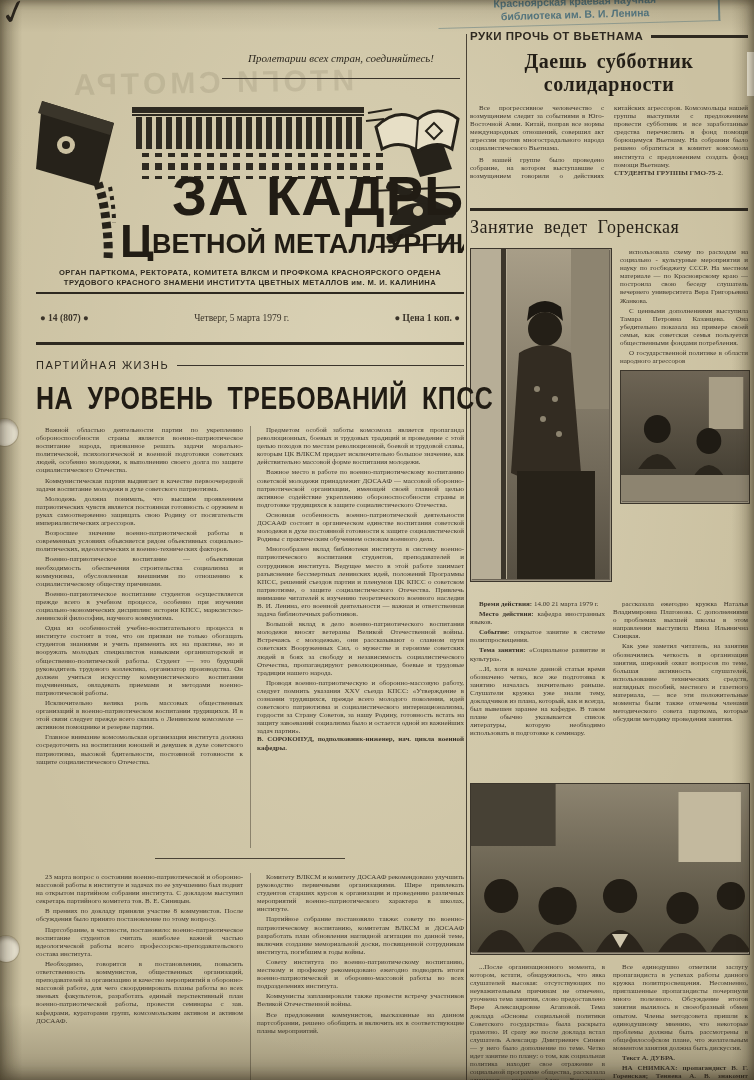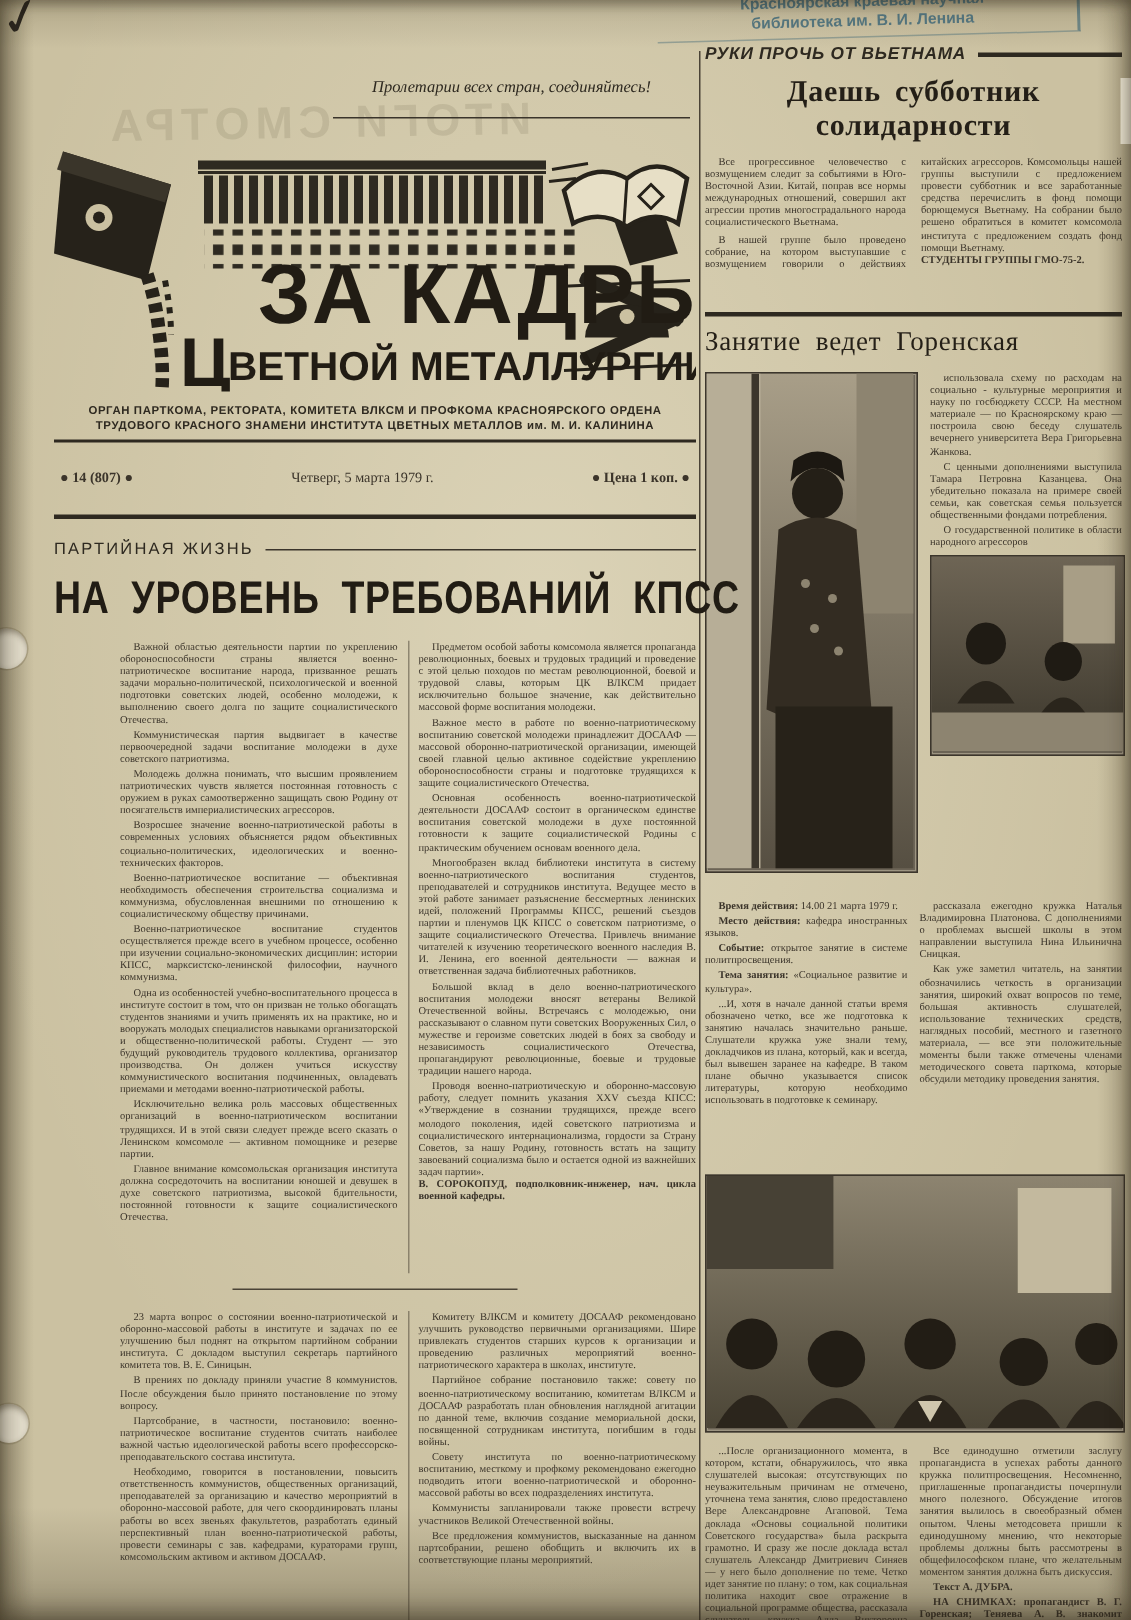--- a/index.html
+++ b/index.html
@@ -42,32 +42,32 @@
   .masthead-art { margin-top:4px; }
   .orgline { margin-top:3px; font-family:"Liberation Sans",sans-serif; font-weight:bold;
     font-size:7.6px; line-height:9.5px; letter-spacing:0.4px; color:#2e2920; text-align:center; }
   .datebar { margin-top:5px; border-top:2px solid #2e2920; border-bottom:3px solid #2e2920;
     display:flex; justify-content:space-between; align-items:center; padding:19px 4px; font-size:9.5px; }
   .datebar .iss, .datebar .prc { font-weight:bold; }
 
   .kicker-row { display:flex; align-items:center; gap:8px; margin-top:14px;
     font-family:"Liberation Sans",sans-serif; font-size:11px; letter-spacing:1.5px; color:#2e2920; white-space:nowrap; }
   .kicker-rule { flex:1; height:1px; background:#3a342b; }
-  .kicker-row.vk { margin-top:0; font-weight:bold; font-size:11.5px; letter-spacing:0.5px;font-style:italic; }
+  .kicker-row.vk { margin-top:0; font-weight:bold; font-size:11.5px; letter-spacing:0.5px; }
   .kicker-row.vk .kicker-rule { height:3px; background:#2e2920; }
 
   h1 { margin:10px 0 16px; font-family:"Liberation Sans",sans-serif; font-weight:bold;
     font-size:25px; letter-spacing:0.5px; word-spacing:7px; color:#211c14; white-space:nowrap;
     transform:scaleY(1.22); transform-origin:left top; }
   h2.vhl { margin:8px 0 8px; font-size:20px; font-weight:bold; color:#241f17; text-align:center; letter-spacing:0.5px; word-spacing:4px; }
   h2.lhl { margin:6px 0 10px; font-size:18px; font-weight:normal; color:#241f17; letter-spacing:0.5px; word-spacing:5px; white-space:nowrap; }
 
   
   .bt p { margin:0 0 2px; text-indent:9px; font-size:7px; line-height:8.1px; text-align:justify; }
-  .cols2 { column-count:2; column-gap:14px; column-rule:1px solid rgba(70,62,48,0.5);margin-left:44px; }
+  .cols2 { column-count:2; column-gap:14px; column-rule:1px solid rgba(70,62,48,0.5); }
   .lead { height:422px; overflow:hidden; }
   .divider-dash { width:190px; border-top:1px solid #4a4336; margin:10px auto 0; }
   .meeting { height:226px; overflow:hidden; margin-top:14px; }
   .sig { font-weight:bold; text-align:right; text-indent:0 !important; }
   .vcols { column-count:2; column-gap:10px; height:96px; overflow:hidden; }
   .vcols p { margin:0 0 3px; }
   .thick-rule { height:3px; background:#2e2920; margin:8px 0 6px; }
 
   .row { display:flex; gap:8px; }
   .subcol { flex:1; min-width:0; }

